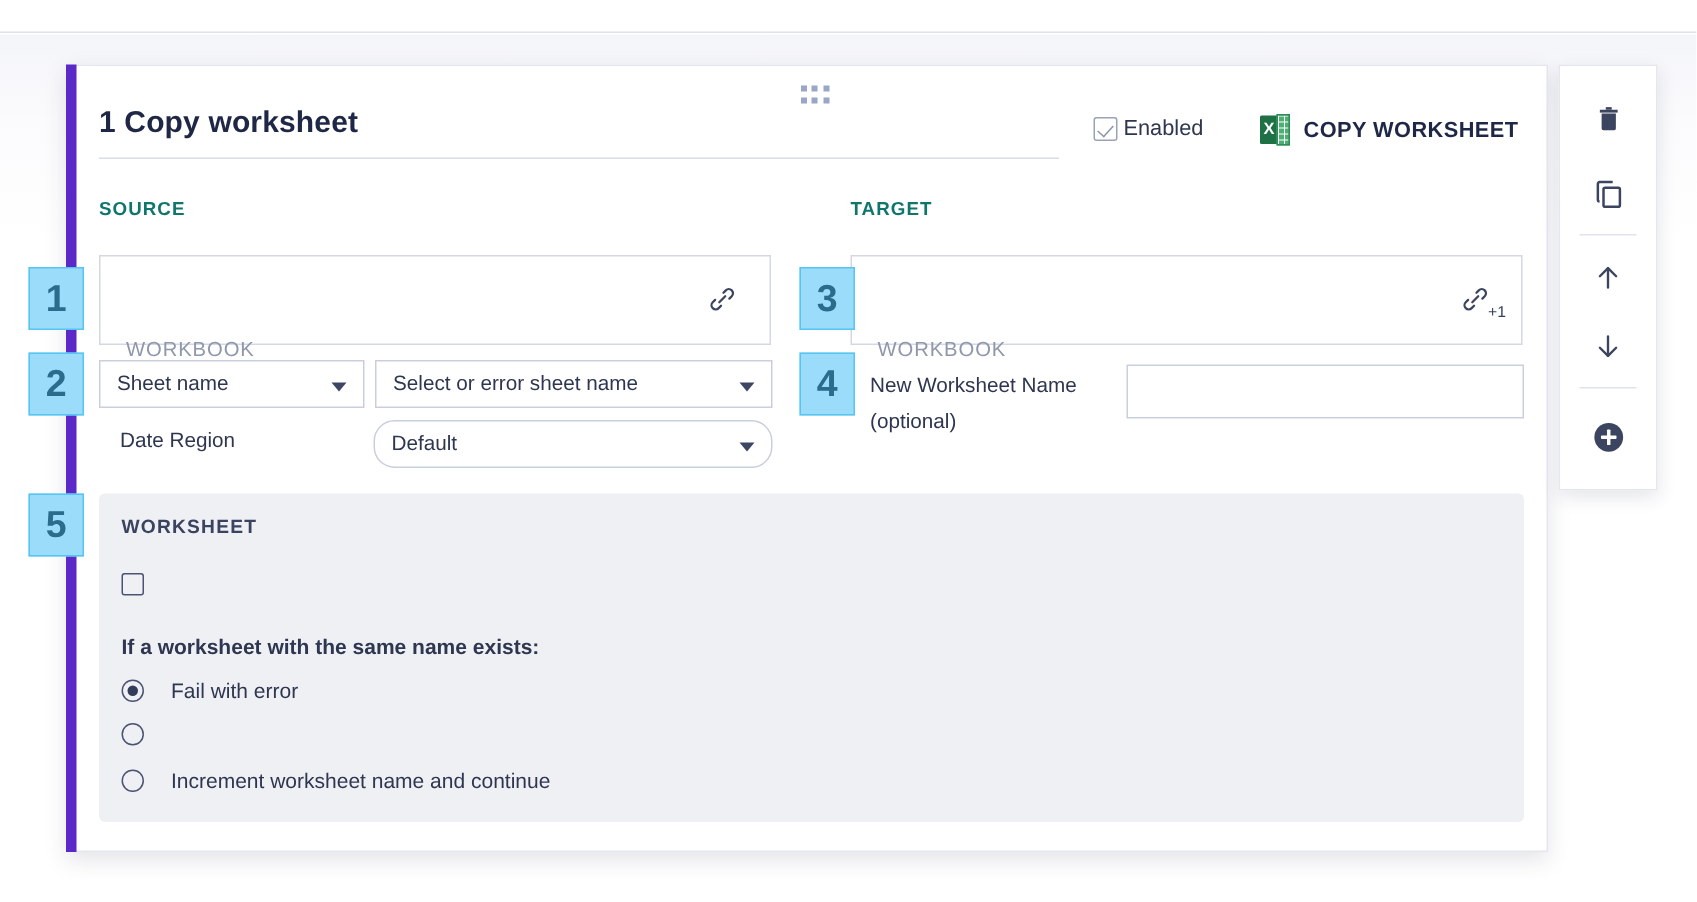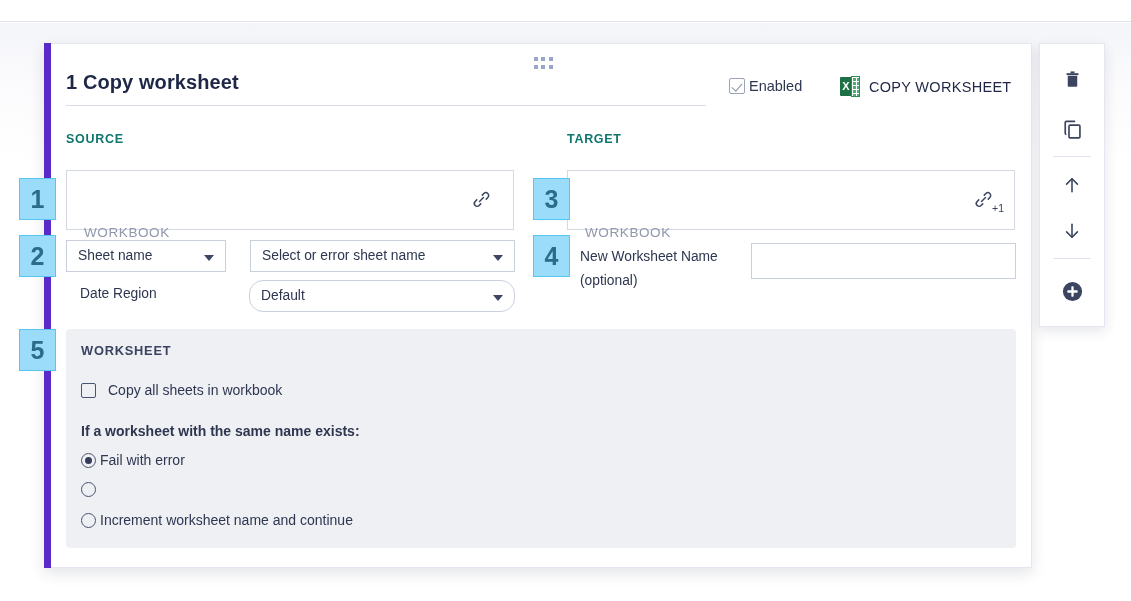--- a/index.html
+++ b/index.html
@@ -154,21 +154,21 @@
     background: #4caf74;
     border: 1px solid #2f8c55;
     box-sizing: border-box;
     background-image:
       linear-gradient(#ffffff 1px, transparent 1px),
       linear-gradient(90deg, #ffffff 1px, transparent 1px);
     background-size: 100% 4px, 4px 100%;
   }
   #action-type-label {
     font-size: 14.5px;
-    font-weight: normal;
+    font-weight: bold;
     color: #1f2747;
     letter-spacing: 0.3px;
   }
 
   
   .col-heading {
     position: absolute;
     font-size: 12.5px;
     font-weight: bold;
     letter-spacing: 0.7px;
@@ -228,21 +228,21 @@
     color: #2e3650;
   }
   .caret {
     position: absolute;
     right: 11px; top: 14px;
     width: 0; height: 0;
     border-left: 5px solid transparent;
     border-right: 5px solid transparent;
     border-top: 6px solid #3d4663;
   }
-  #sheet-mode-select { left: 66px; top: 240px; width: 160px; }
+  #sheet-mode-select { left: 66px; top: 240px; width: 177px; }
   #sheet-name-select { left: 250px; top: 240px; width: 265px; }
   #date-region-select { left: 249px; top: 280px; width: 266px; border-radius: 14px; }
   #date-region-label {
     position: absolute;
     left: 80px; top: 286px;
     font-size: 13.8px;
     color: #2e3650;
     z-index: 5;
   }
 
@@ -301,21 +301,21 @@
     font-size: 14px;
     font-weight: bold;
     color: #2e3650;
     z-index: 6;
   }
   .radio-row {
     position: absolute;
     left: 81px;
     display: flex;
     align-items: center;
-    gap: 4px;
+    gap: 18px;
     z-index: 6;
   }
   .radio-mark {
     width: 15px; height: 15px;
     border: 1.4px solid #4a5372;
     border-radius: 50%;
     box-sizing: border-box;
     position: relative;
   }
   .radio-mark.checked::after {
@@ -456,21 +456,20 @@
 <span id="target-workbook-link-count">+1</span>
 
 <div id="new-worksheet-label">New Worksheet Name (optional)</div>
 <div class="field-box" id="new-worksheet-input"></div>
 
 <div id="settings-panel"></div>
 <div id="settings-heading">WORKSHEET</div>
 
 <div id="copy-all-row">
   <span id="copy-all-checkbox"></span>
-  <span class="opt-label">Copy all sheets in workbook</span>
 </div>
 
 <div id="conflict-question">If a worksheet with the same name exists:</div>
 
 <div class="radio-row" style="top:452px">
   <span class="radio-mark checked"></span>
   <span class="opt-label">Fail with error</span>
 </div>
 <div class="radio-row" style="top:482px">
   <span class="radio-mark"></span>

